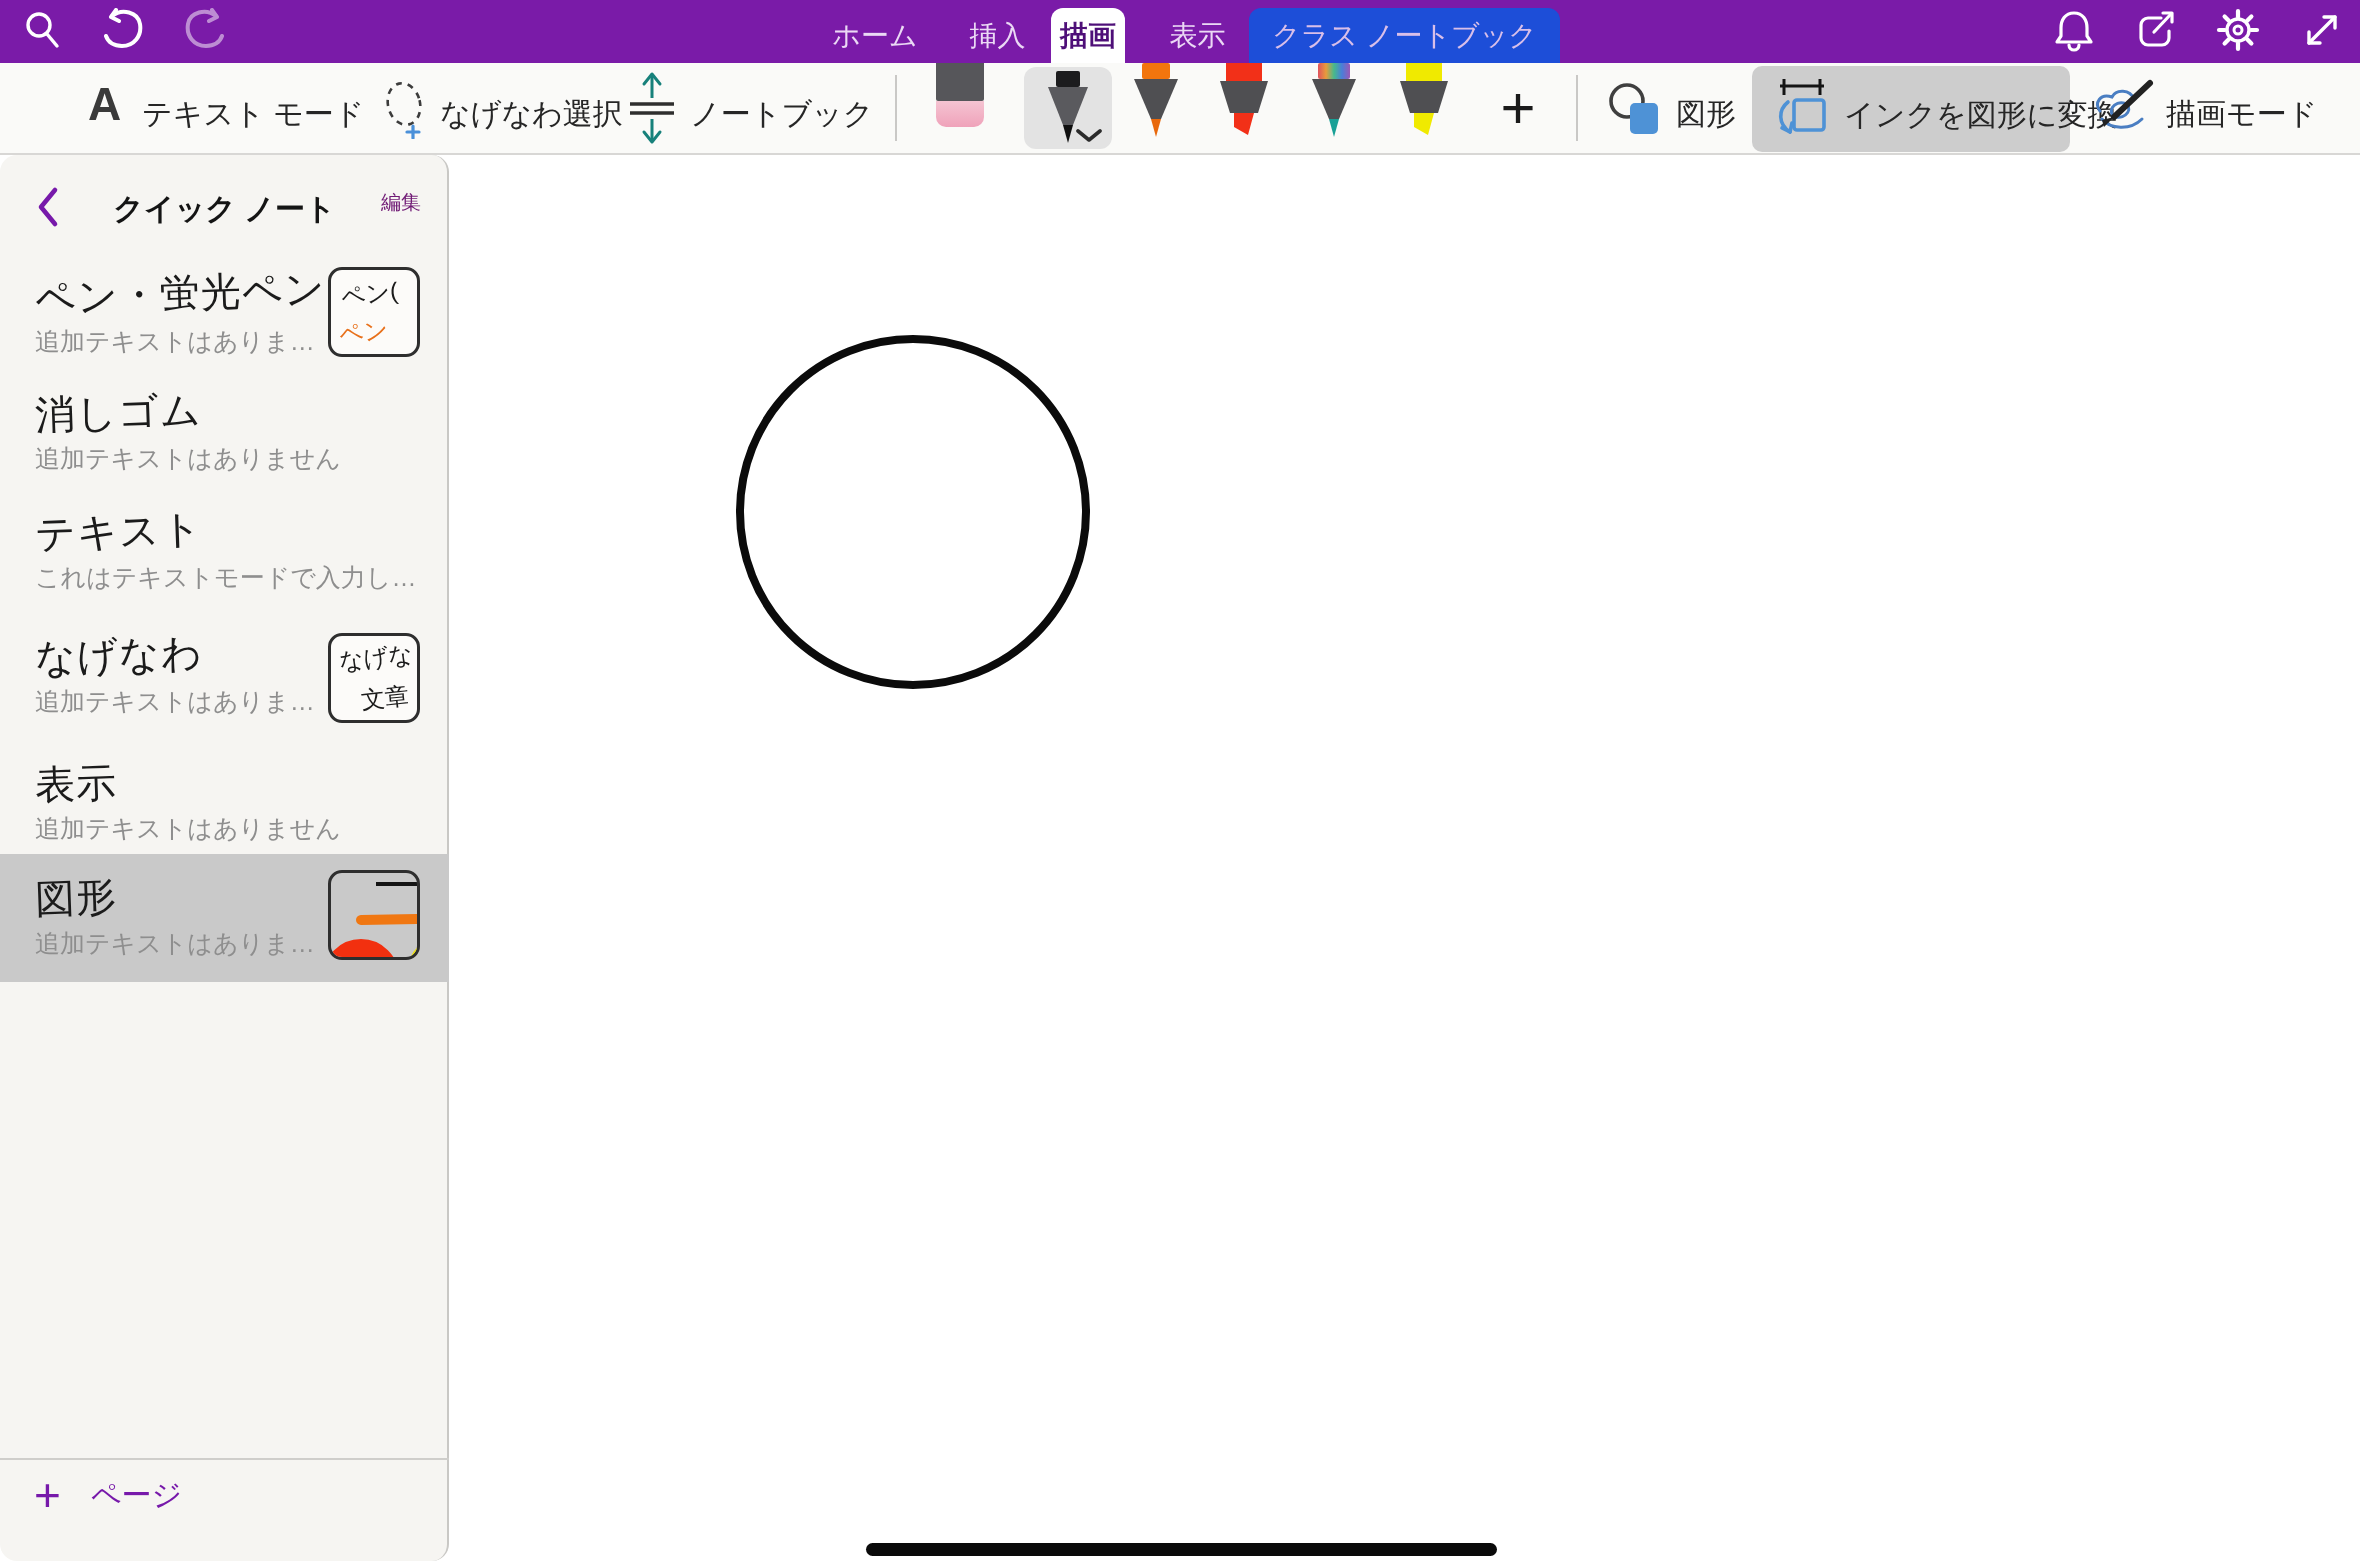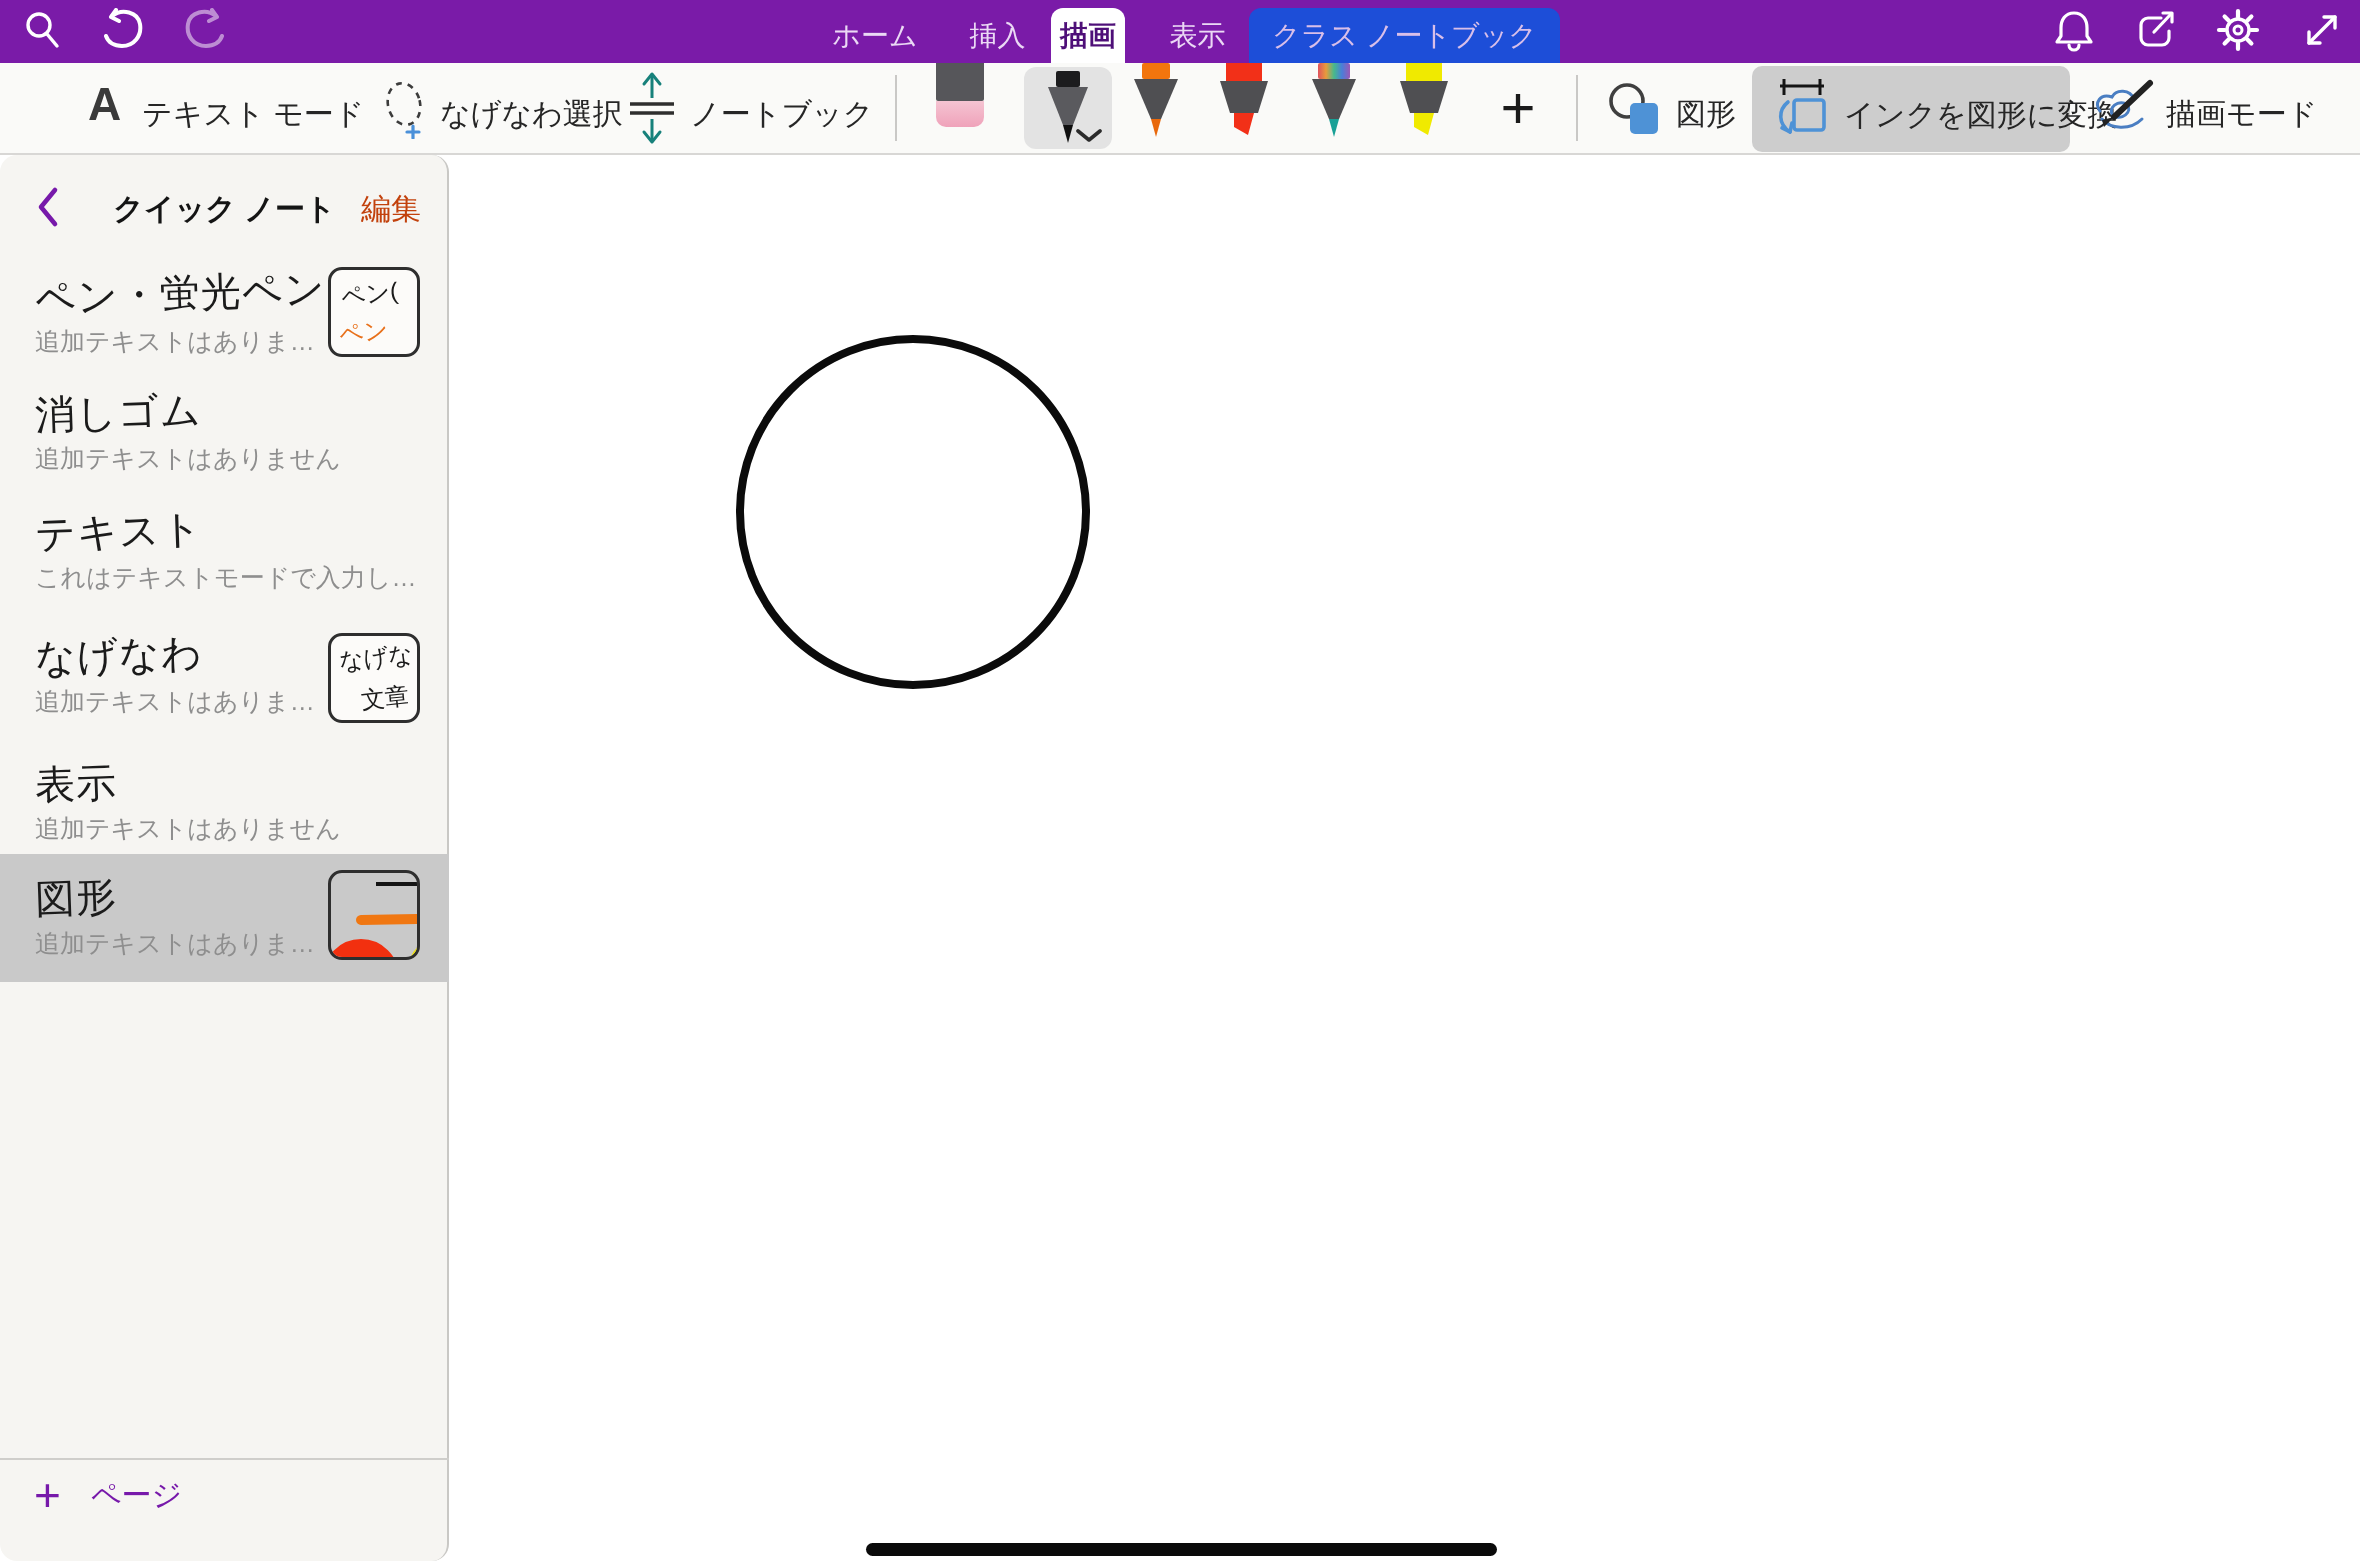--- a/index.html
+++ b/index.html
@@ -27,21 +27,21 @@
            display:flex;align-items:center;justify-content:center;cursor:pointer;line-height:60px;}
   .ink2shape{position:absolute;left:1752px;top:3px;width:318px;height:86px;background:#CDCDCD;border-radius:10px;cursor:pointer;}
   .ink2shape .tlabel{position:absolute;left:92px;top:29px;}
   .tool{cursor:pointer;}
 
   
   .sidebar{position:absolute;left:0;top:155px;width:449px;height:1406px;background:#F6F5F2;
            border-right:2px solid #C9C8C5;box-sizing:border-box;border-radius:17px;}
   .side-header{position:absolute;left:0;top:20px;width:449px;height:64px;}
   .side-title{position:absolute;left:50%;top:14px;transform:translateX(-50%);font-size:30px;font-weight:600;color:#141414;white-space:nowrap;}
-  .edit-btn{position:absolute;right:28px;top:14px;font-size:30px;color:#c2410c;cursor:pointer;}
+  .edit-btn{position:absolute;right:28px;top:14px;font-size:20px;color:#701a75;cursor:pointer;}
   .back-btn{position:absolute;left:34px;top:10px;width:28px;height:44px;cursor:pointer;}
   .prow{position:absolute;left:0;width:449px;height:116px;cursor:pointer;}
   .prow.sel{background:#C9C9C9;height:128px;}
   .ptitle{position:absolute;left:35px;top:8px;font-size:40px;color:#1b1b1b;letter-spacing:1px;
           transform:rotate(-2deg);transform-origin:left center;white-space:nowrap;}
   .psub{position:absolute;left:35px;top:62px;font-size:25px;color:#8E8E8E;white-space:nowrap;}
   .prow.sel .ptitle{top:18px;}
   .prow.sel .psub{top:73px;}
   .thumb{position:absolute;left:328px;width:92px;height:90px;border:3px solid #2E2E2E;border-radius:14px;
          box-sizing:border-box;overflow:hidden;background:#FCFBF9;}

